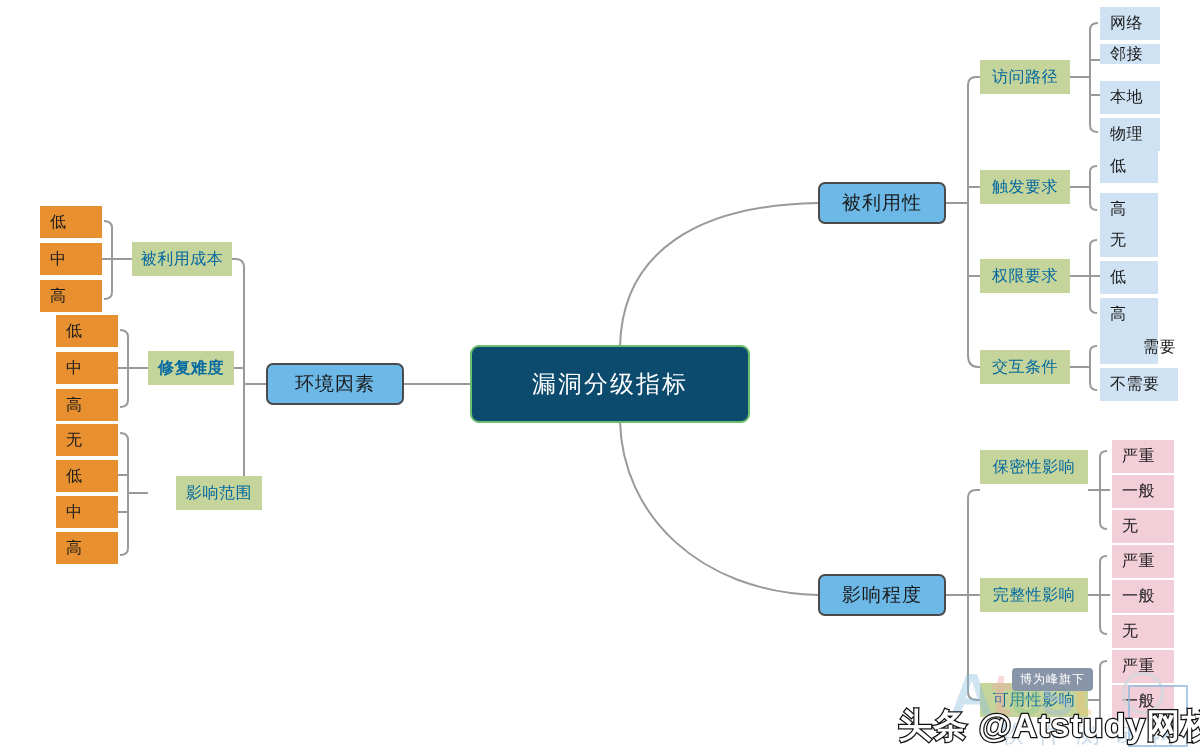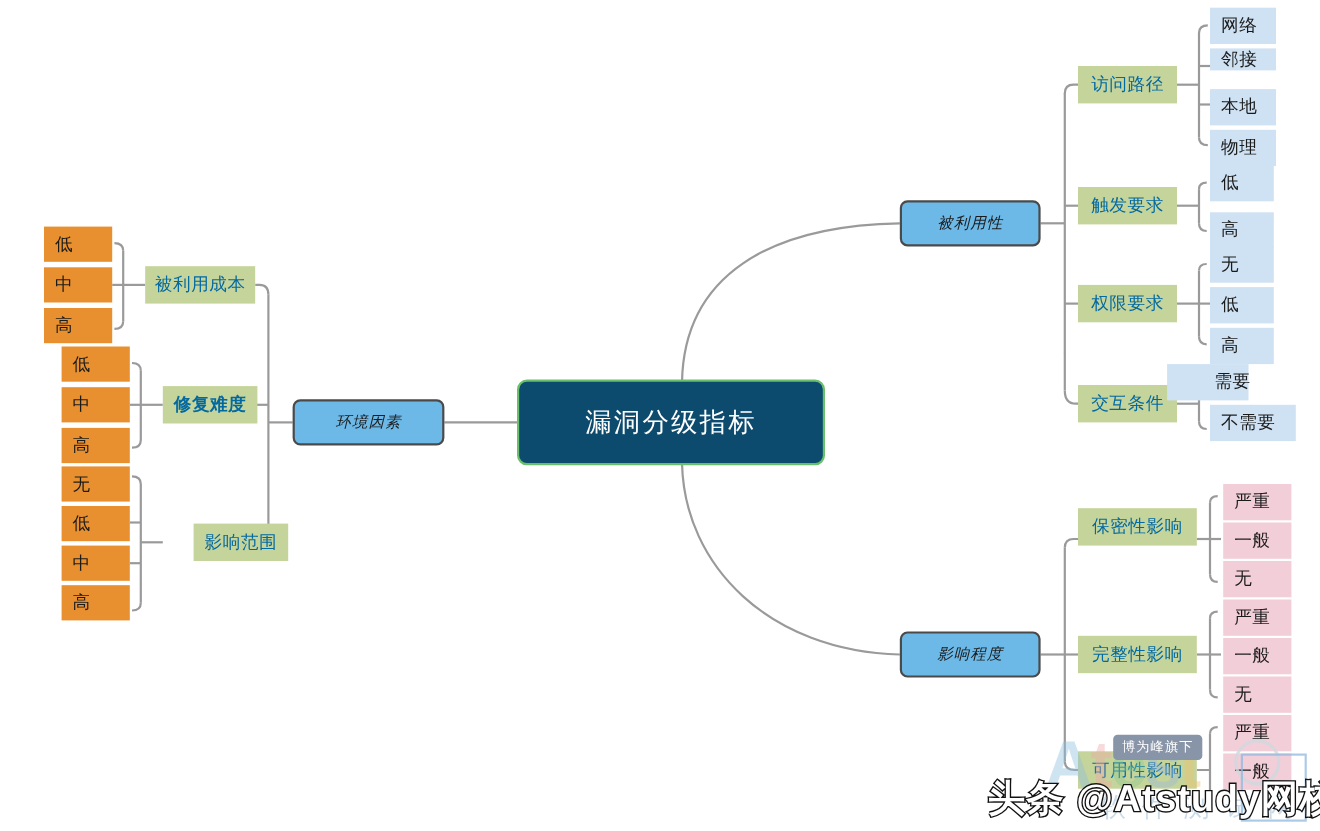--- a/index.html
+++ b/index.html
@@ -17,21 +17,21 @@
         white-space:nowrap;}
   
   .n-root{
     background:#0c4a6e;border:2px solid #6abf6a;border-radius:9px;
     color:#ffffff;font-size:24px;justify-content:center;
     letter-spacing:2px;
   }
   
   .n-main{
     background:#6cb9e8;border:2px solid #4a4a4a;border-radius:7px;
-    color:#1b1b1b;font-size:14px;justify-content:center;letter-spacing:1px;font-style:italic;
+    color:#1b1b1b;font-size:19px;justify-content:center;letter-spacing:1px;
   }
   
   .n-sub{
     background:#c5d49a;color:#0369a1;font-size:16px;
     justify-content:center;letter-spacing:.5px;
   }
   
   .n-leaf{font-size:16px;color:#1b1b1b;padding-left:10px;letter-spacing:.5px;}
   .leaf-blue{background:#cfe2f3;}
   .leaf-pink{background:#f2ced8;}
@@ -212,32 +212,32 @@
   <div class="node n-leaf leaf-blue" style="left:1100px;top:261px;width:58px;height:33px;">
     <span>低</span>
     </div>
   <div class="node n-leaf leaf-blue" style="left:1100px;top:298px;width:58px;height:33px;">
     <span>高</span>
     </div>
 
   <div class="node n-sub" style="left:980px;top:350px;width:90px;height:34px;">
     <span>交互条件</span>
   </div>
-  <div class="node n-leaf leaf-blue" style="left:1061px;top:331px;width:74px;height:33px;padding-left:43px;">
+  <div class="node n-leaf leaf-blue" style="left:1100px;top:331px;width:58px;height:33px;padding-left:43px;">
     <span>需要</span>
     </div>
   <div class="node n-leaf leaf-blue" style="left:1100px;top:368px;width:78px;height:33px;">
     <span>不需要</span>
     </div>
 
   <div class="node n-main" style="left:818px;top:574px;width:128px;height:42px;">
     <span>影响程度</span>
   </div>
 
-  <div class="node n-sub" style="left:980px;top:462px;width:108px;height:34px;">
+  <div class="node n-sub" style="left:980px;top:450px;width:108px;height:34px;">
     <span>保密性影响</span>
   </div>
   <div class="node n-leaf leaf-pink" style="left:1112px;top:440px;width:62px;height:33px;">
     <span>严重</span>
     </div>
   <div class="node n-leaf leaf-pink" style="left:1112px;top:475px;width:62px;height:33px;">
     <span>一般</span>
     </div>
   <div class="node n-leaf leaf-pink" style="left:1112px;top:510px;width:62px;height:33px;">
     <span>无</span>

